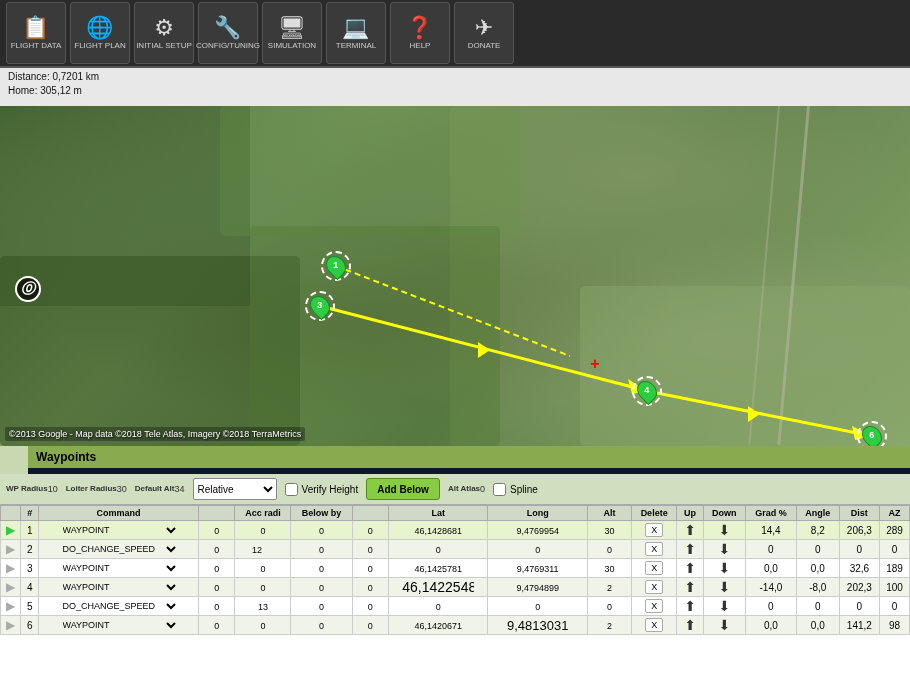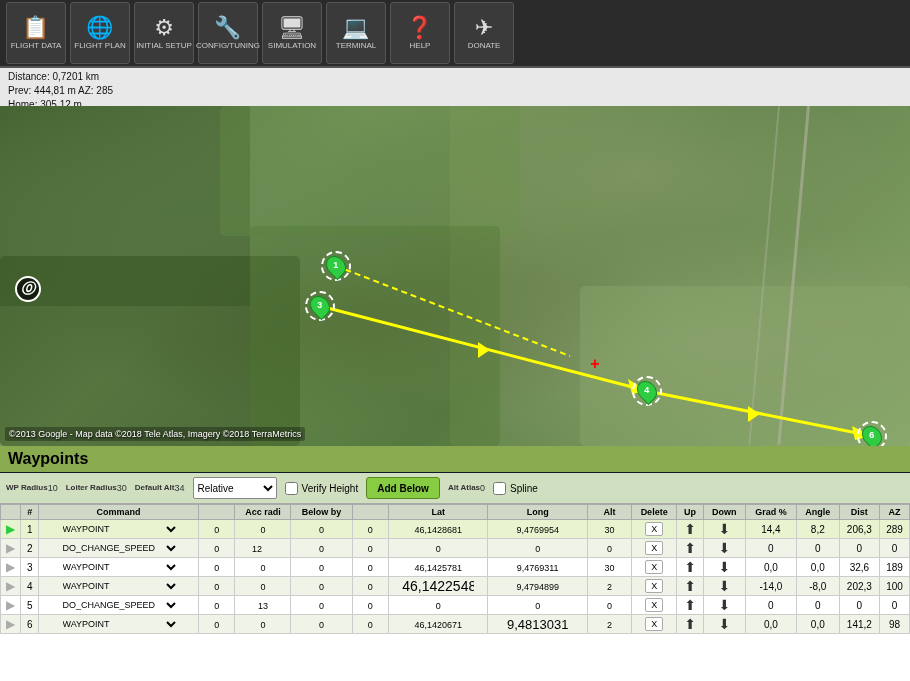--- a/index.html
+++ b/index.html
@@ -172,24 +172,25 @@
 
     
     #wp-panel {
       background: #c8d8b0;
       height: 235px;
       overflow: hidden;
     }
     #wp-panel-header {
       background: #8aaa50;
       padding: 4px 8px;
-      font-size: 16px;
+      font-size: 12px;
       font-weight: bold;
       color: #000;
-      border-bottom: 1px solid #0f172a;
+      border-bottom: 6px solid #0f172a;
+      margin-left: 28px;
     }
     #wp-controls {
       display: flex;
       align-items: center;
       padding: 4px 6px;
       gap: 8px;
       background: #d0dfc0;
       border-bottom: 1px solid #aaa;
       flex-wrap: nowrap;
     }
@@ -316,21 +317,20 @@
   </div>
   <div class="toolbar-btn">
     <span class="toolbar-icon">✈</span>
     <span class="toolbar-label">DONATE</span>
   </div>
   <div class="toolbar-spacer"></div>
 </div>
 
 <div id="statusbar">
   <div>Distance: 0,7201 km</div>
-  <div>Prev: 444,81 m AZ: 285</div>
   <div>Home: 305,12 m</div>
 </div>
 
 <div id="map-area">
   <div id="map-bg">
 
     <div class="field-patch" style="left:0;top:0;width:250px;height:200px;background:rgba(60,90,40,0.5);border-radius:0;"></div>
     <div class="field-patch" style="left:220px;top:0;width:300px;height:130px;background:rgba(100,140,70,0.4);"></div>
     <div class="field-patch" style="left:450px;top:0;width:460px;height:340px;background:rgba(130,160,90,0.3);"></div>
     <div class="field-patch" style="left:0;top:150px;width:300px;height:190px;background:rgba(50,80,30,0.5);"></div>

